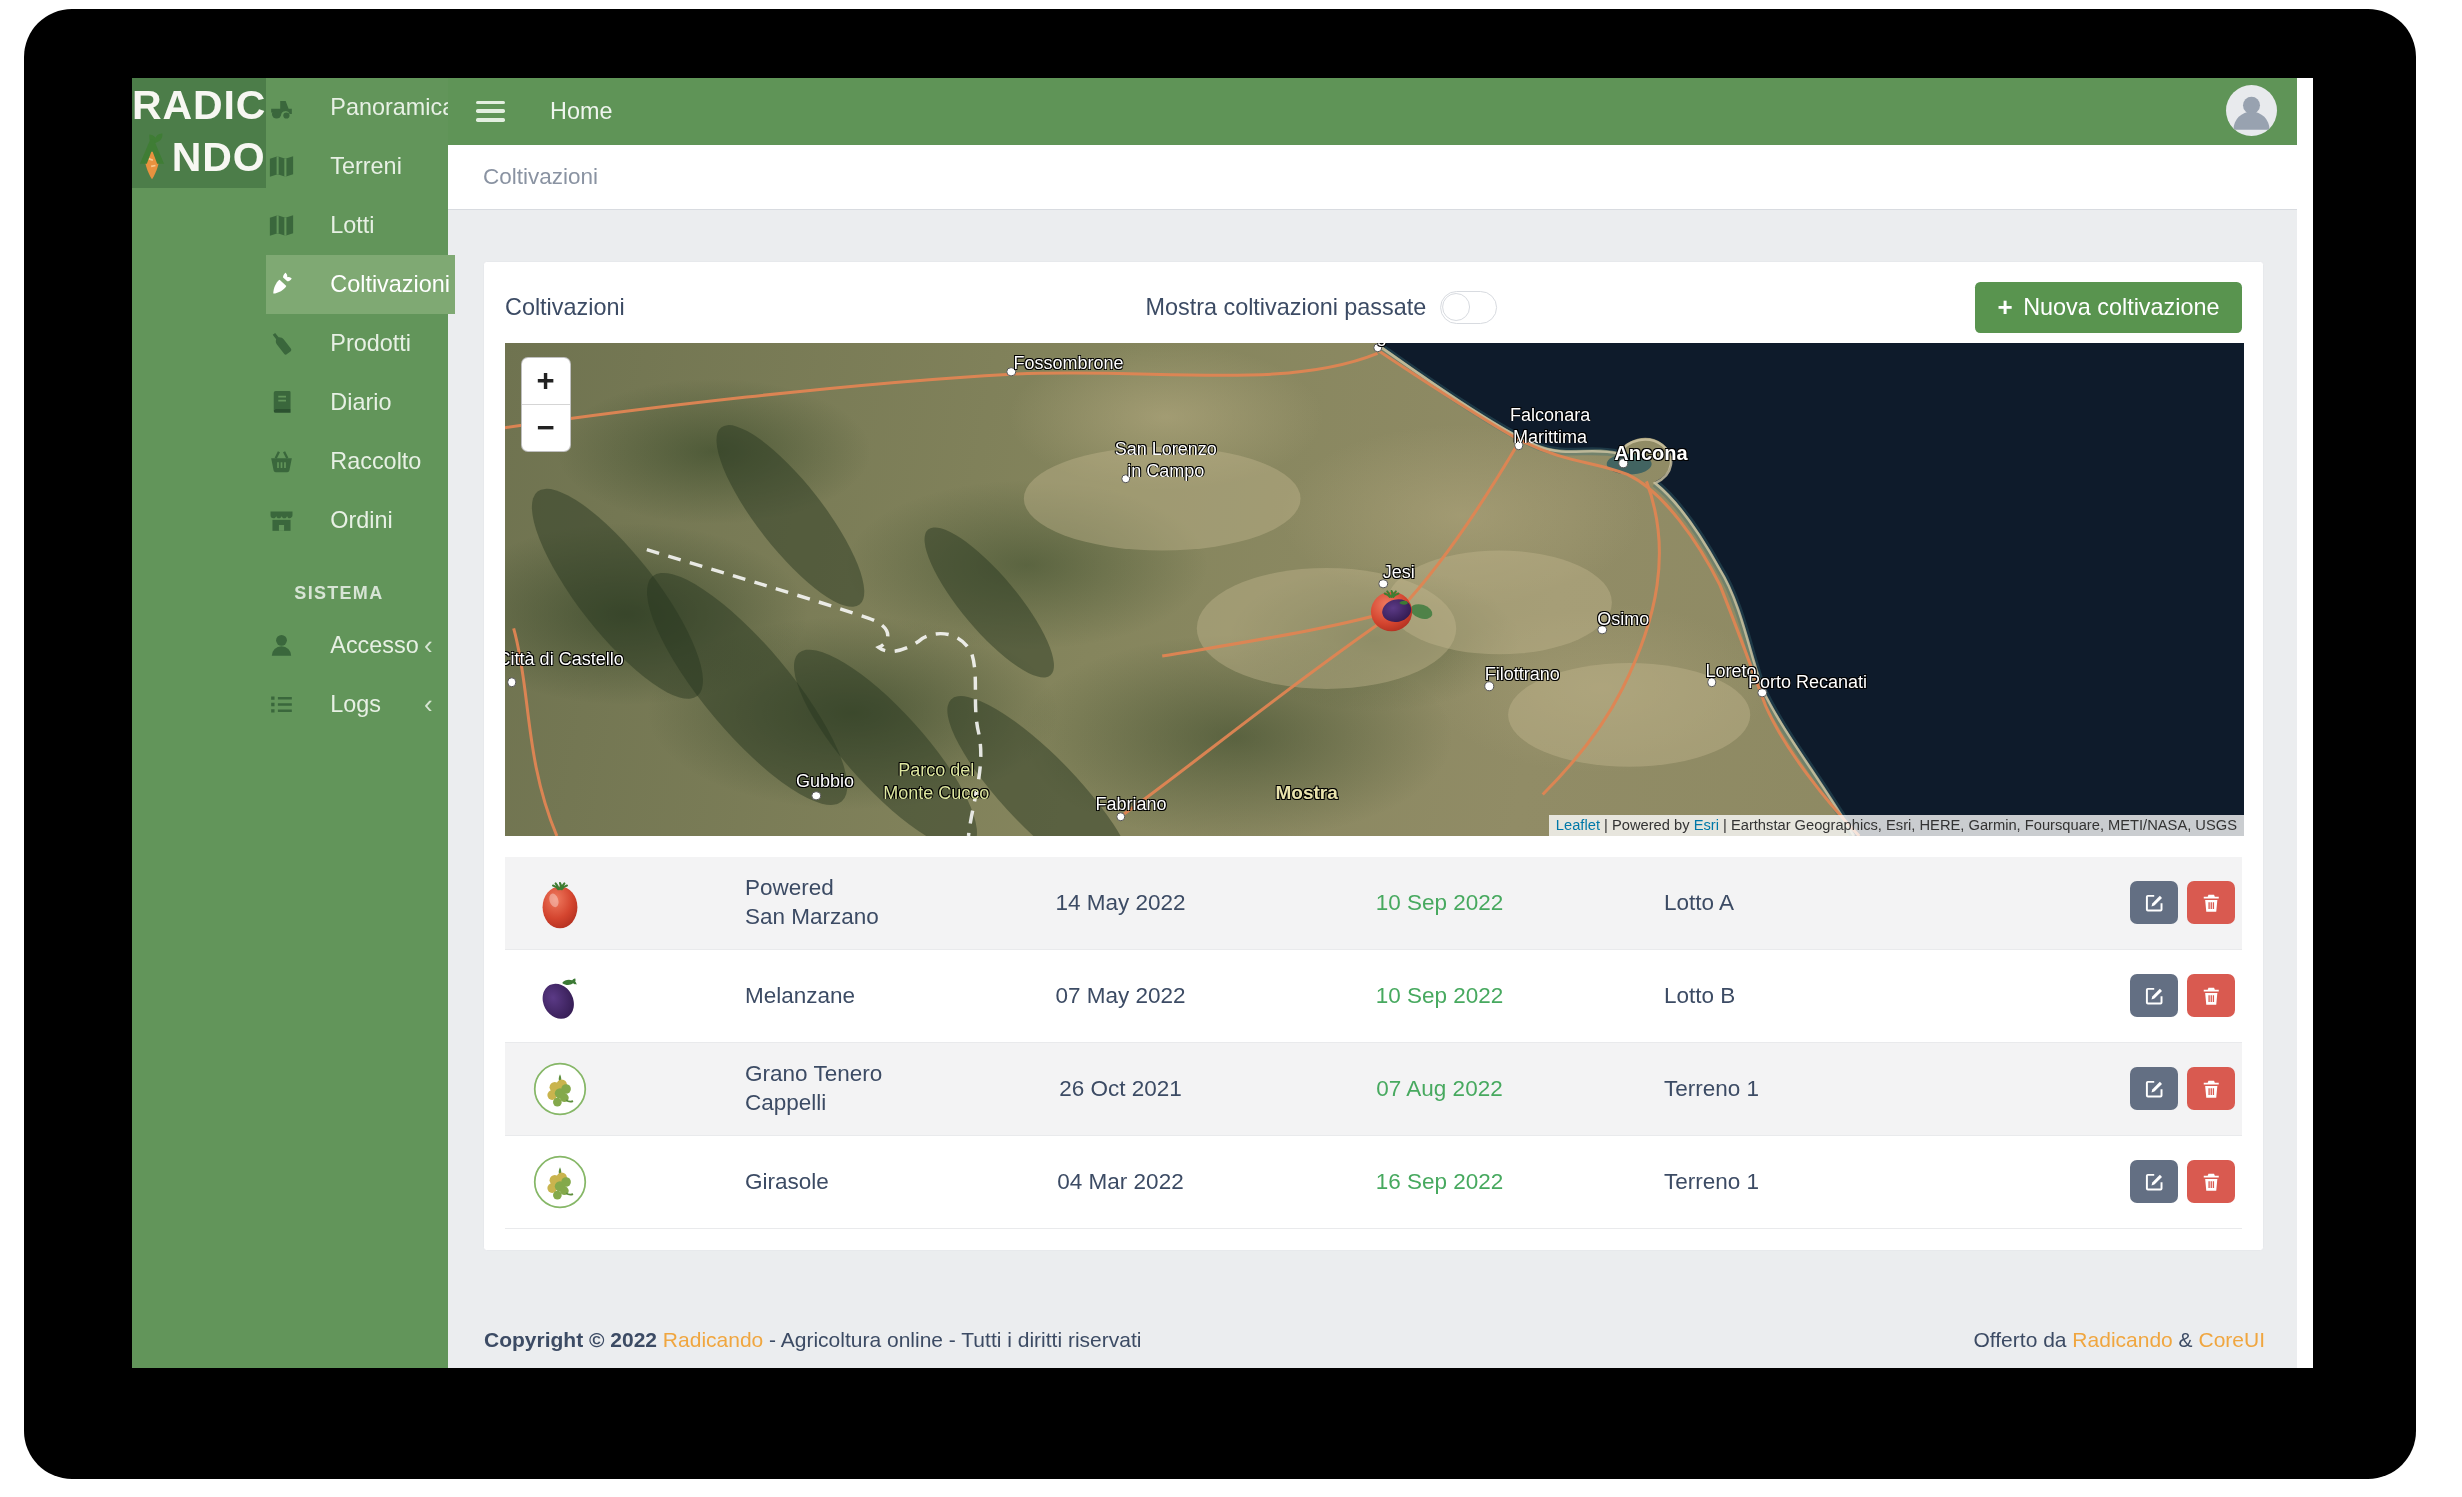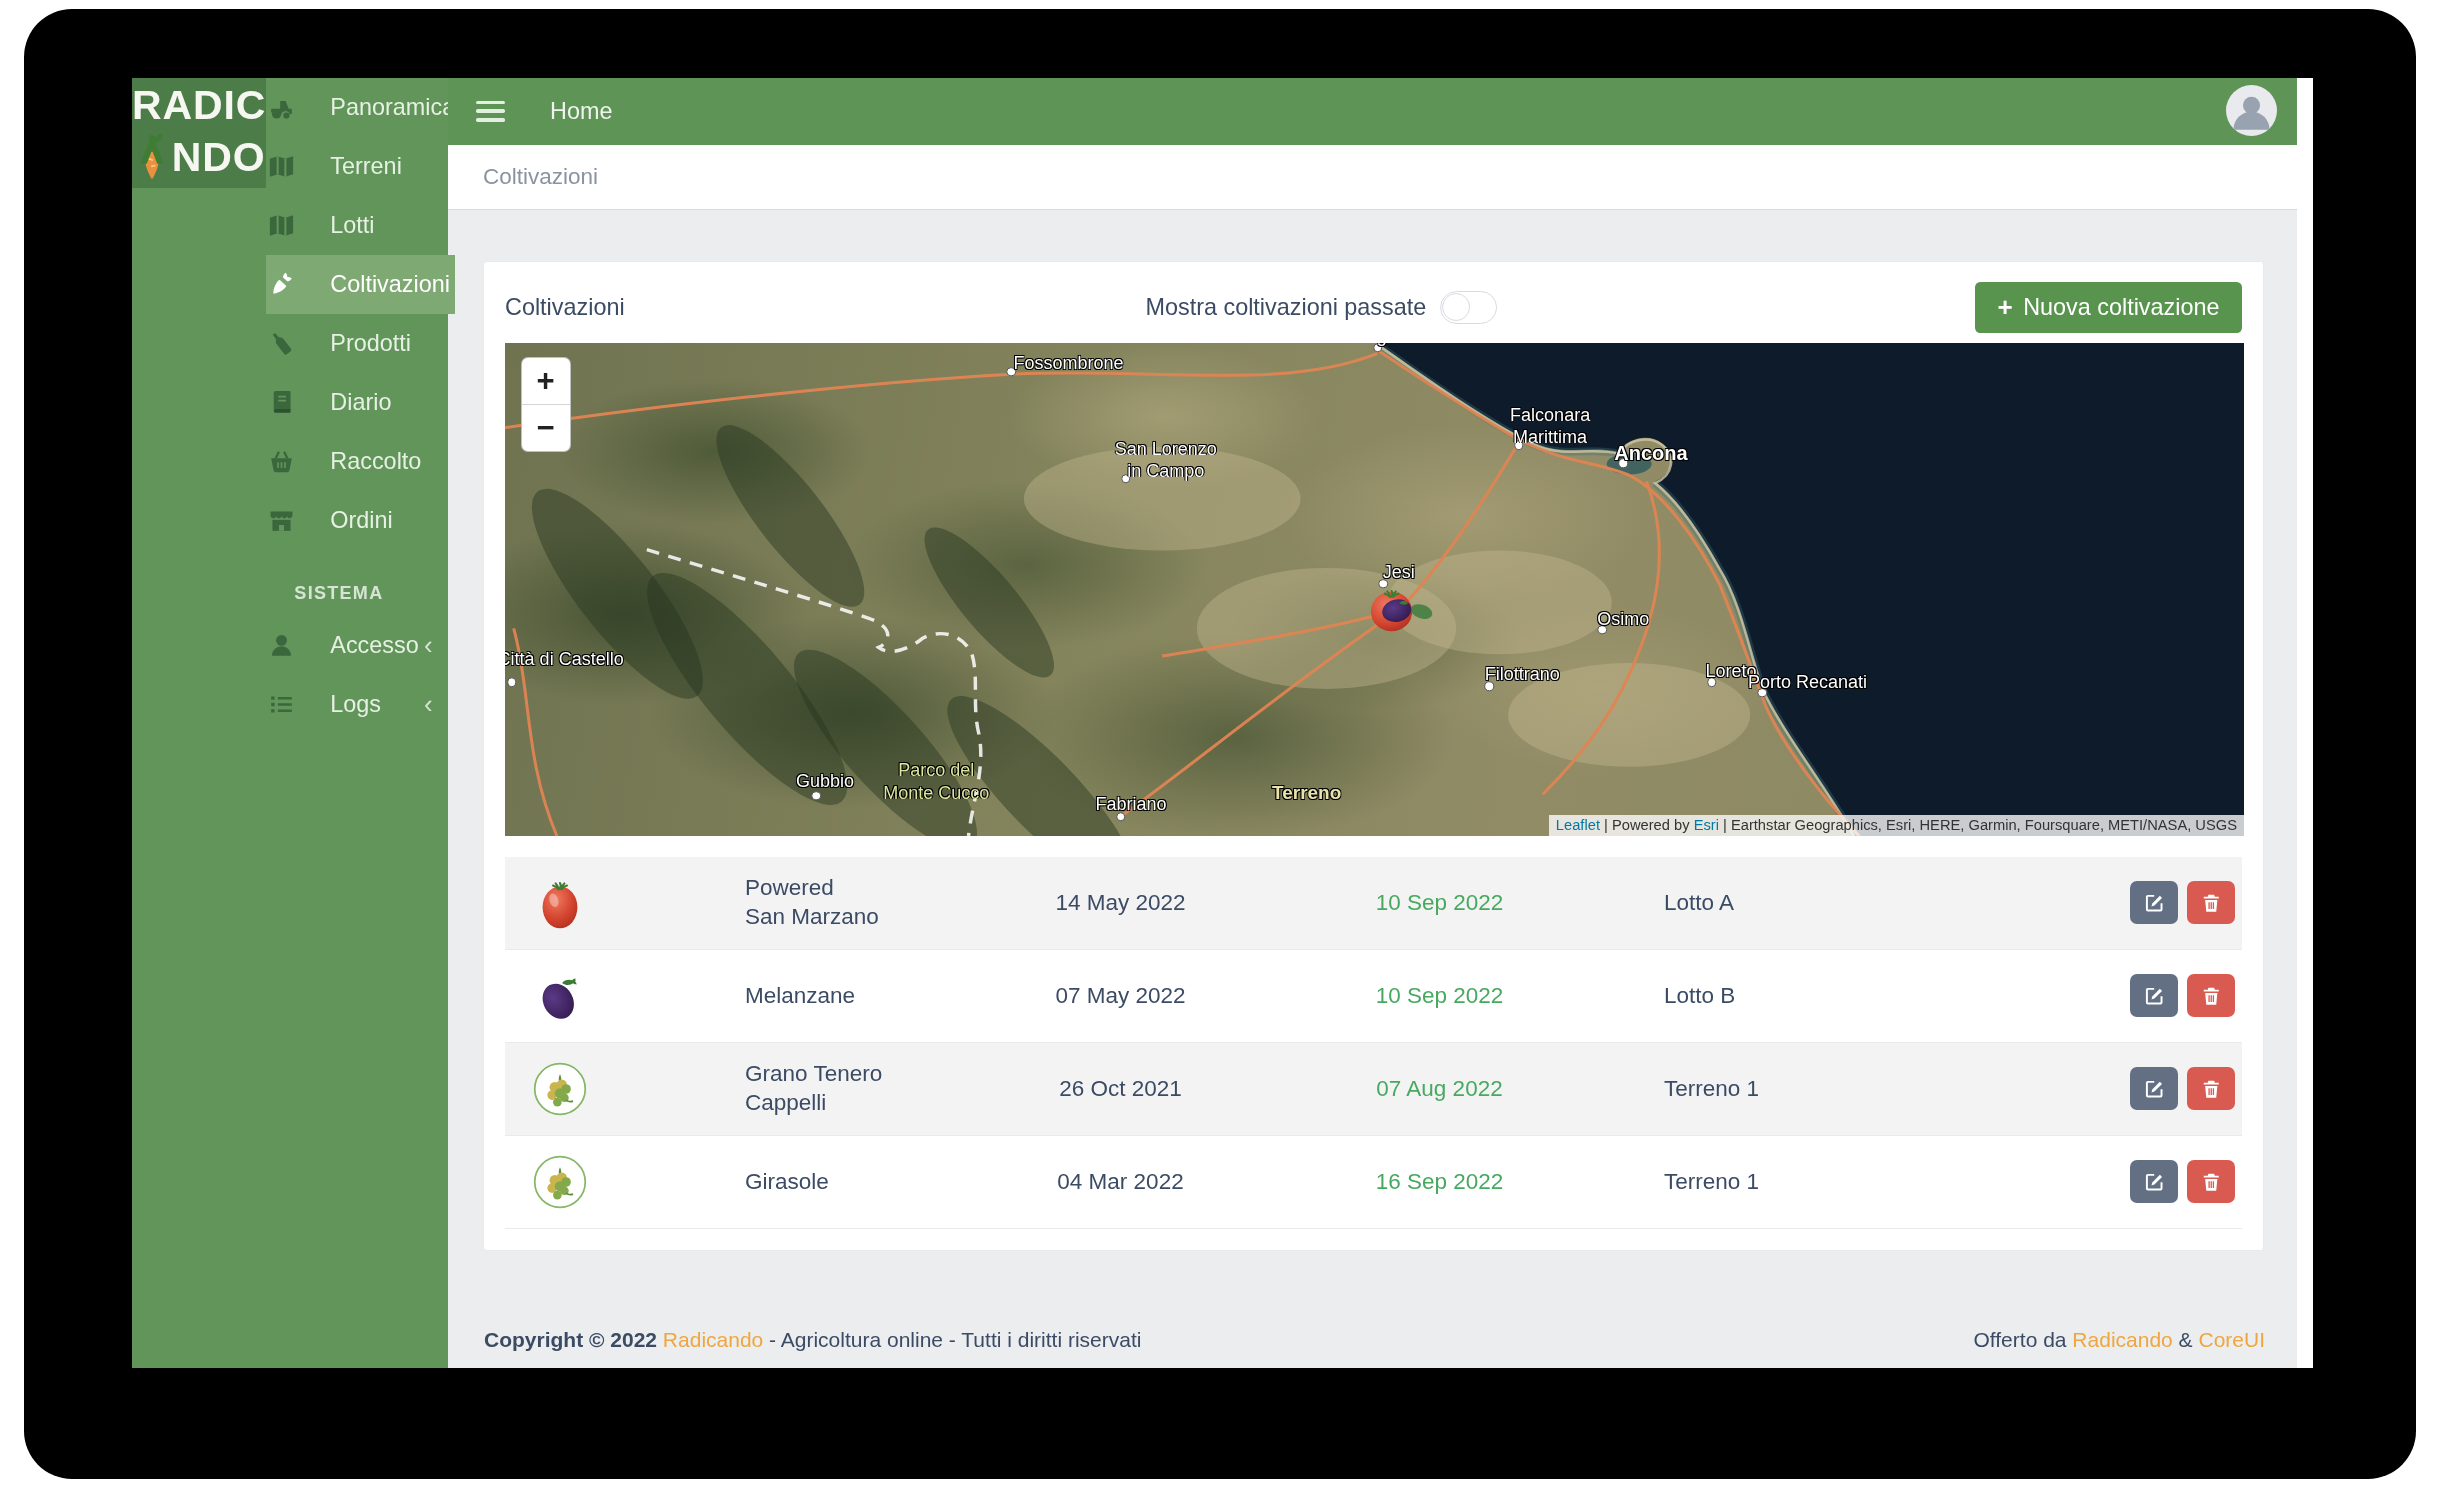--- a/index.html
+++ b/index.html
@@ -291,21 +291,21 @@
             <div class="mlabel" style="left:51.4%;top:46.5%">Jesi</div>
             <div class="mlabel" style="left:64.3%;top:56%">Osimo</div>
             <div class="mlabel" style="left:58.5%;top:67.2%">Filottrano</div>
             <div class="mlabel" style="left:70.5%;top:66.5%">Loreto</div>
             <div class="mlabel" style="left:74.9%;top:68.8%">Porto Recanati</div>
             <div class="mlabel" style="left:3.2%;top:64.2%">Città di Castello</div>
             <div class="mlabel" style="left:18.4%;top:88.9%">Gubbio</div>
             <div class="mlabel park" style="left:24.8%;top:88.9%">Parco del
 Monte Cucco</div>
             <div class="mlabel" style="left:36%;top:93.5%">Fabriano</div>
-            <div class="mlabel region" style="left:46.1%;top:91.2%">Terreno</div>
+            <div class="mlabel region" style="left:46.1%;top:91.2%">Mostra</div>
 
             <div id="marker">
               <svg viewBox="0 0 78 62" width="67" height="54">
                 <defs>
                   <radialGradient id="mtg" cx=".38" cy=".32" r=".8">
                       <stop offset="0" stop-color="#ef7a5f"></stop>
                       <stop offset=".6" stop-color="#d4452f"></stop>
                       <stop offset="1" stop-color="#a92a1c"></stop>
                     </radialGradient>
                   <radialGradient id="meg" cx=".4" cy=".35" r=".85">

